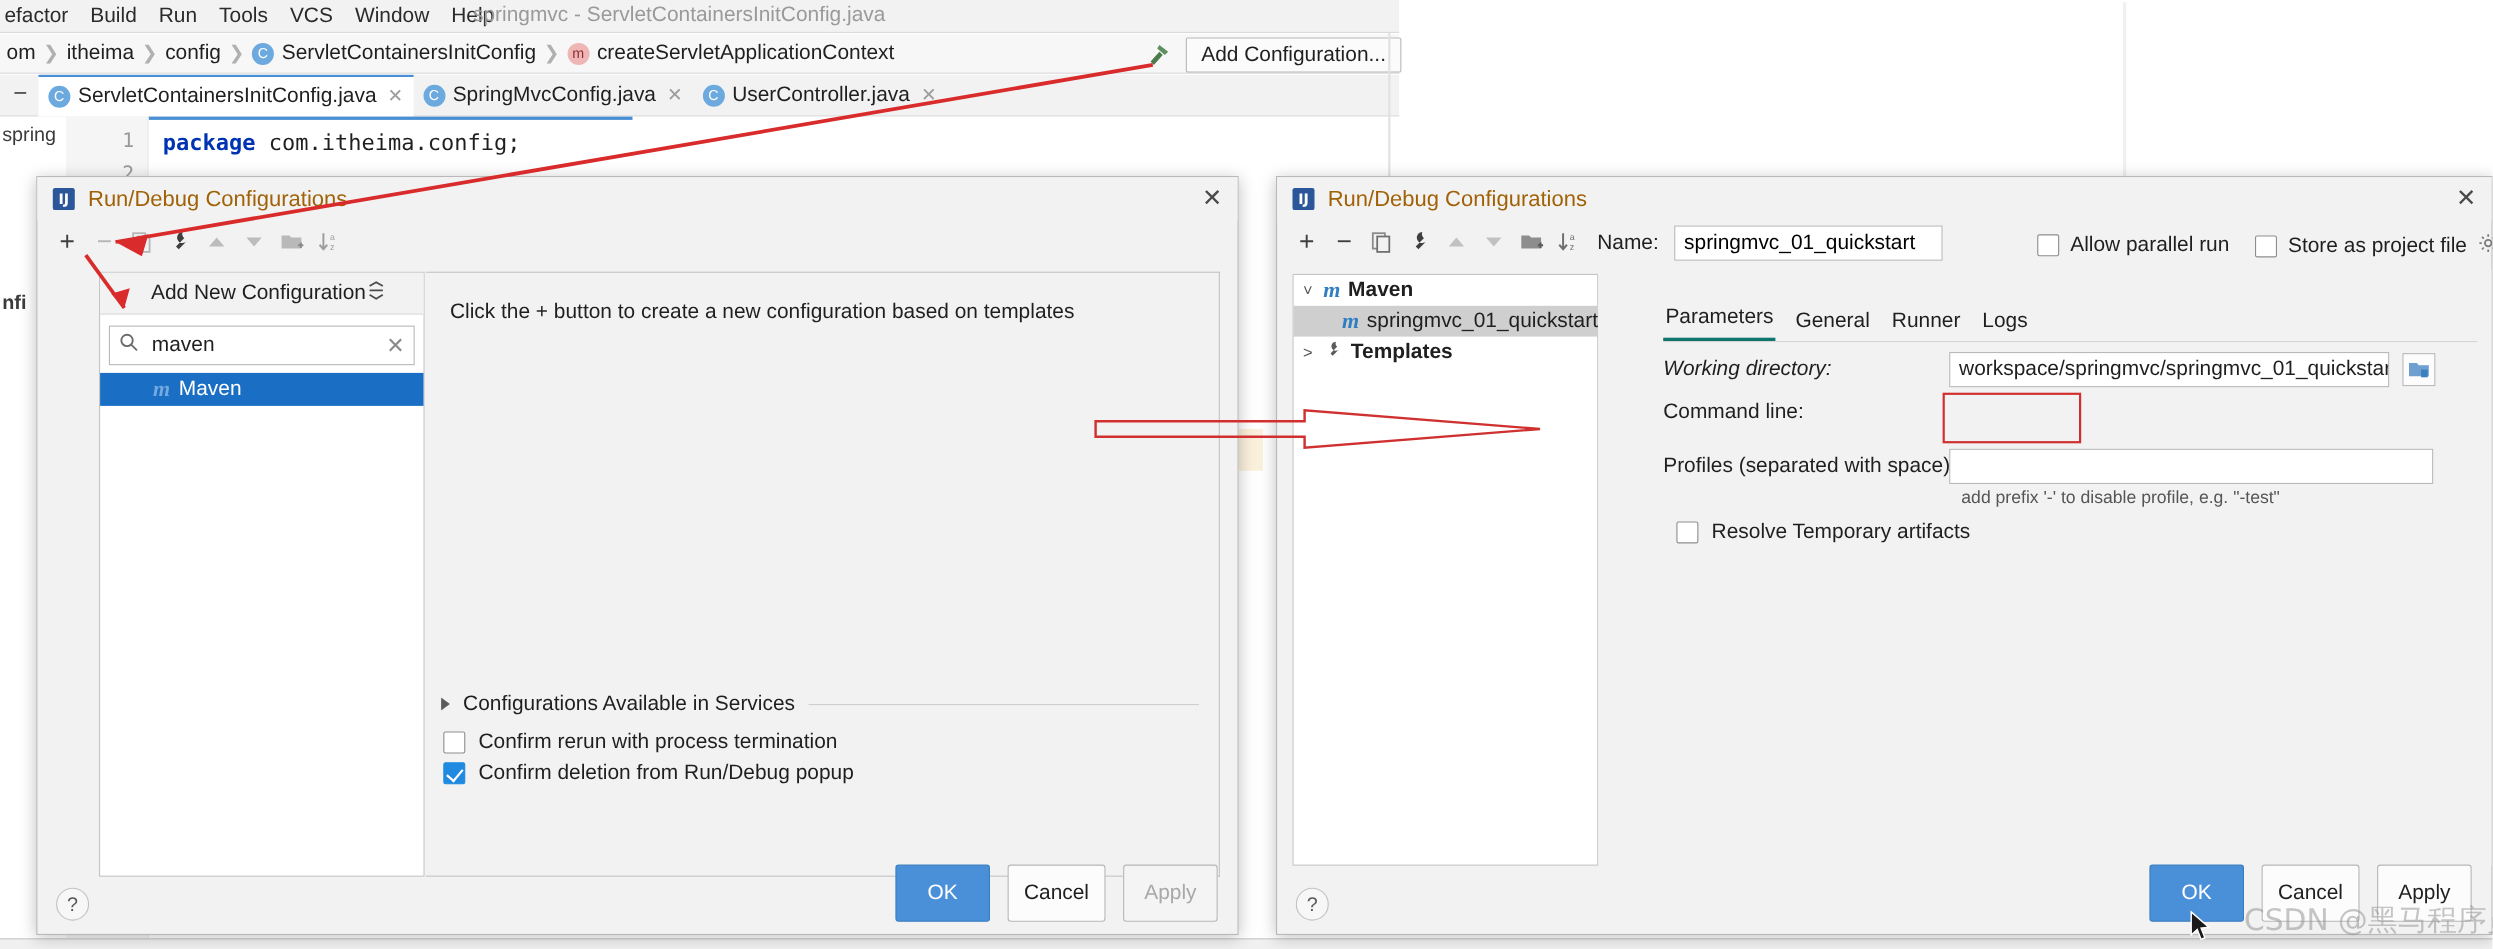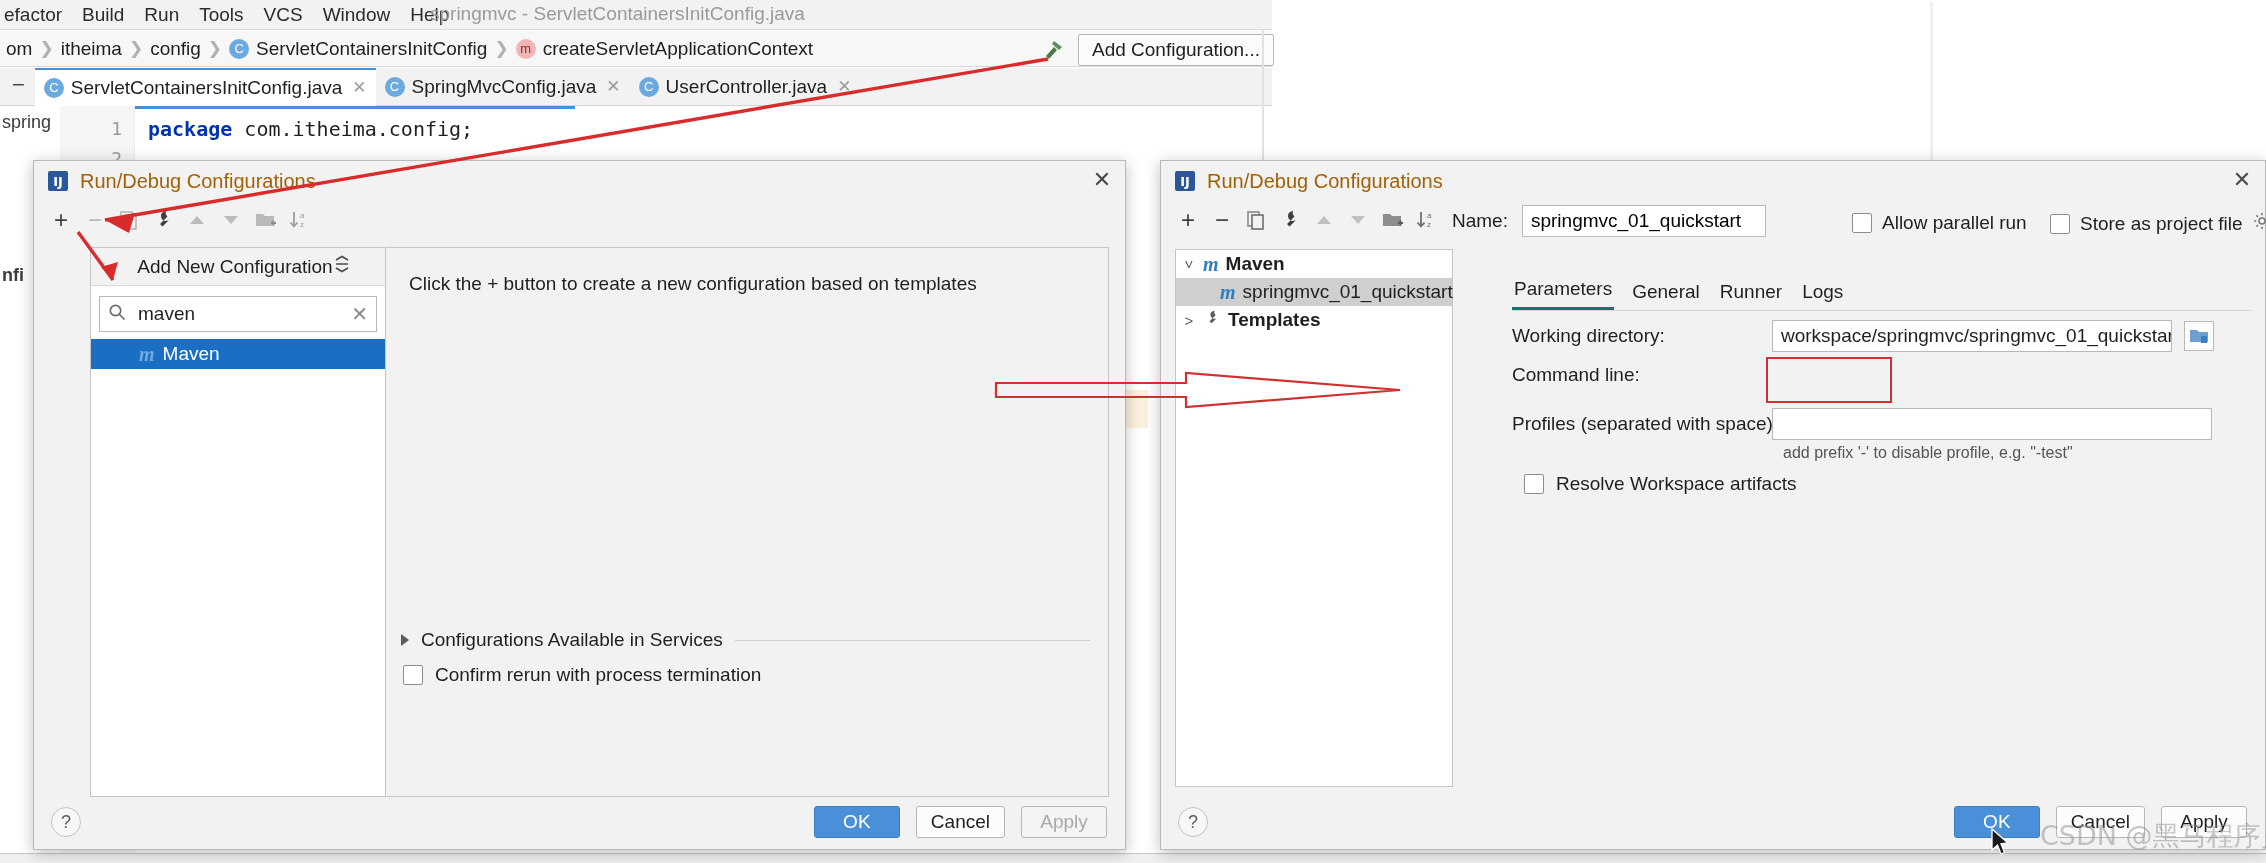--- a/index.html
+++ b/index.html
@@ -166,21 +166,21 @@
     font-family:"Liberation Sans", sans-serif; font-size:19px; padding-left:7px; outline:none;
   }
 
   .help-btn {
     position:absolute; width:30px; height:30px; border:1px solid #c2c2c2; border-radius:50%;
     background:#f7f7f7; color:#5a5a5a; font-size:18px; display:flex; align-items:center; justify-content:center;
   }
 
   .btnrow { position:absolute; display:flex; align-items:center; gap:16px; }
   .btn {
-    min-width:86px; height:32px; padding:0 14px; border:1px solid #b7b7b7; border-radius:3px;
+    min-width:86px; height:52px; padding:0 14px; border:1px solid #b7b7b7; border-radius:3px;
     background:#fcfcfc; font-size:19px; color:#1f1f1f;
     display:flex; align-items:center; justify-content:center; white-space:nowrap;
   }
   .btn.primary { background:#4a90d9; border-color:#3b7ec0; color:#ffffff; }
   .btn.disabled { color:#a8a8a8; background:#f4f4f4; }
 
   
   #dlgRight { left:1160px; top:160px; width:1106px; height:690px; }
   .rtree {
     position:absolute; left:14px; top:88px; width:278px; bottom:62px;
@@ -389,20 +389,24 @@
     <div class="collapsible">
       <span class="tri"></span>
       <span class="lbl">Configurations Available in Services</span>
       <span class="rule"></span>
     </div>
 
     <div class="cbrow" style="bottom:110px;">
       <span class="cbox"></span>
       <span>Confirm rerun with process termination</span>
     </div>
+    <div class="cbrow" style="bottom:82px;">
+      <span class="cbox on"></span>
+      <span>Confirm deletion from Run/Debug popup</span>
+    </div>
 
   </div>
 
   <div class="help-btn" style="left:17px; bottom:12px;">?</div>
   <div class="btnrow" style="right:18px; bottom:11px;">
     <span class="btn primary">OK</span>
     <span class="btn">Cancel</span>
     <span class="btn disabled">Apply</span>
   </div>
 </div>
@@ -505,21 +509,21 @@
 
 <div class="tabs">
   <span class="tab-item active">Parameters</span>
   <span class="tab-item">General</span>
   <span class="tab-item">Runner</span>
   <span class="tab-item">Logs</span>
 </div>
 <div class="tabs-rule"></div>
 
 <div class="frow" style="left:1512px; top:320px; width:740px;">
-  <span class="flbl" style="width:260px;">Working directory:</span>
+  <span class="flbl" style="width:260px;font-style:italic;">Working directory:</span>
   <span class="finput txt-right-ic" style="width:400px;">
     <span>workspace/springmvc/springmvc_01_quickstart</span>
 
   </span>
   <span class="module-ic" style="margin-left:12px;">
     <svg width="20" height="18" viewBox="0 0 20 18">
         <path d="M1 3 h7 l2 2 h9 v10 H1 Z" fill="#6f9fd0"></path>
         <rect x="12" y="9" width="6" height="7" fill="#3c7fc0"></rect>
       </svg>
   </span>
@@ -533,21 +537,21 @@
 <div class="frow" style="left:1512px; top:408px; width:740px;">
   <span class="flbl" style="width:260px;">Profiles (separated with space):</span>
   <span class="finput" style="width:440px;">
     <span></span>
   </span>
 </div>
 <div class="hinttxt" style="left:1783px; top:444px;">add prefix '-' to disable profile, e.g. "-test"</div>
 
 <div class="cbrow" style="position:absolute; left:1524px; top:473px;">
   <span class="cbox"></span>
-  <span>Resolve Workspace artifacts</span>
+  <span>Resolve Temporary artifacts</span>
 </div>
 
 <svg class="anno">
 
   <path d="M1048,59 L105,220" stroke="#d92b2b" stroke-width="3.4" fill="none"></path>
   <path d="M105,220 L135,213 L129,233 Z" fill="#d92b2b"></path>
 
   <path d="M78,232 L113,280" stroke="#d92b2b" stroke-width="3.4" fill="none"></path>
   <path d="M113,280 L101,267 L118,262 Z" fill="#d92b2b"></path>
 

